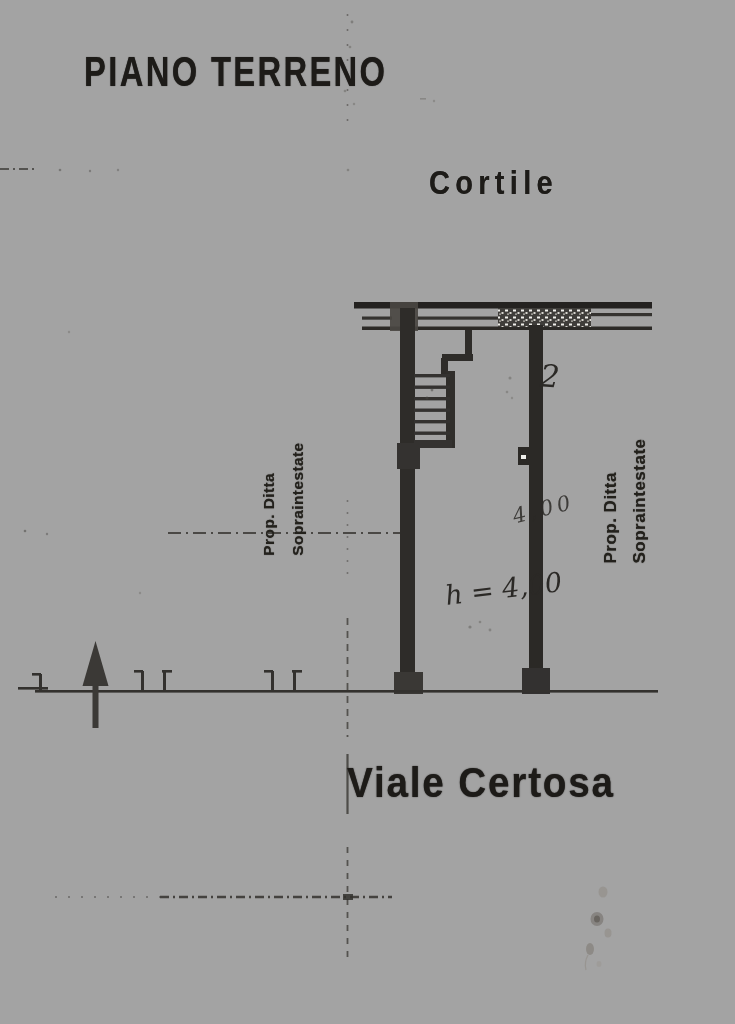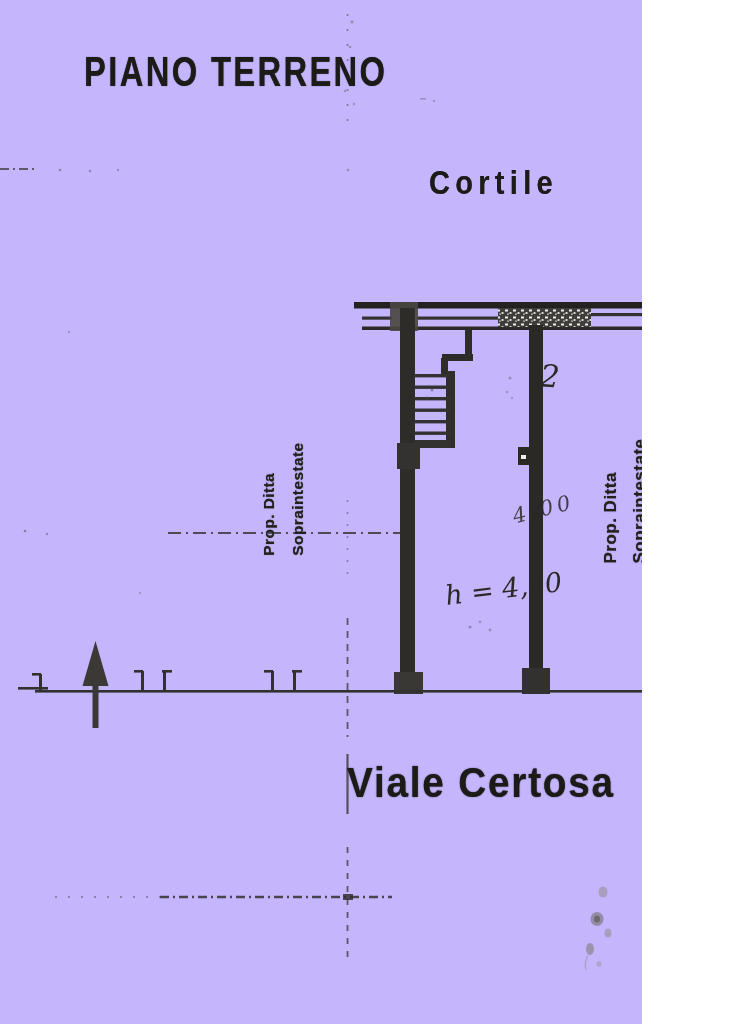--- a/index.html
+++ b/index.html
@@ -1,19 +1,19 @@
 <!DOCTYPE html>
 <html><head>
 <meta charset="utf-8">
 <style>
   html,body{margin:0;padding:0;}
   .page{
     position:relative;
-    width:642px;height:1024px;
-    background:#c4b5fd;
+    width:735px;height:1024px;
+    background:#a3a3a3;
     overflow:hidden;
     font-family:"Liberation Sans",sans-serif;
   }
   .abs{position:absolute;white-space:nowrap;}
   
   .stamp{
     color:#1d1b18;
     font-weight:bold;
     text-shadow:0 0 1px rgba(25,23,20,.8);
   }

